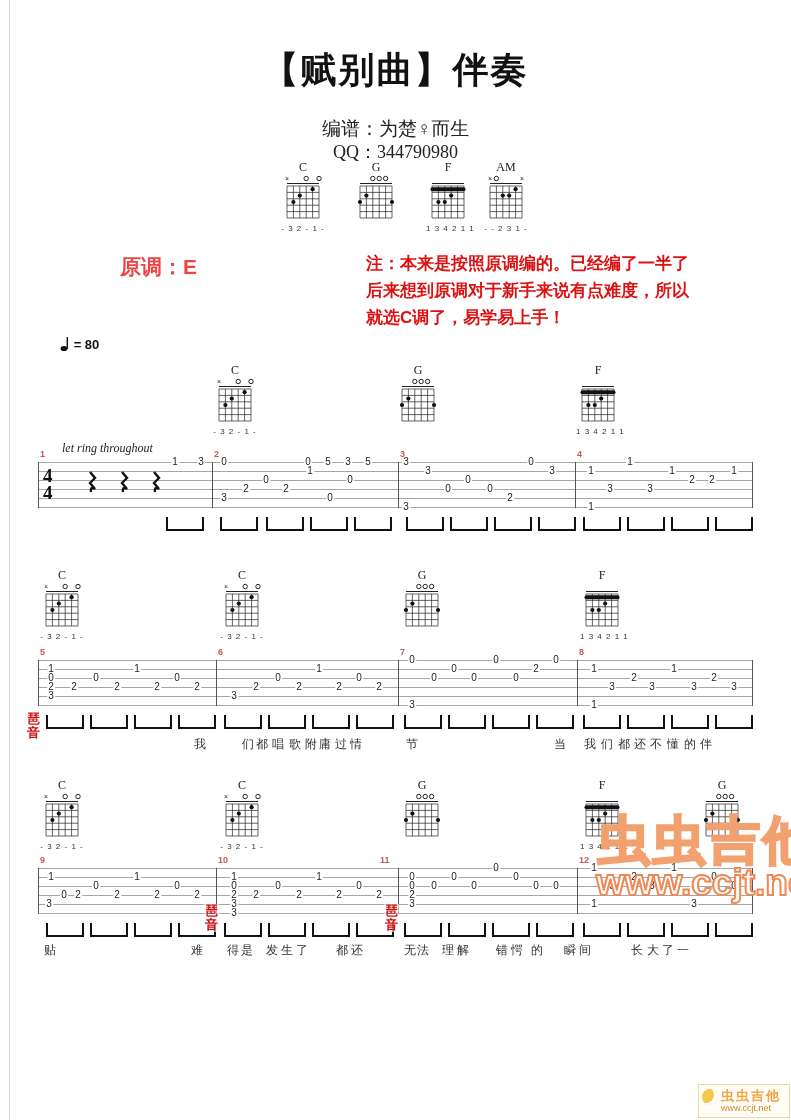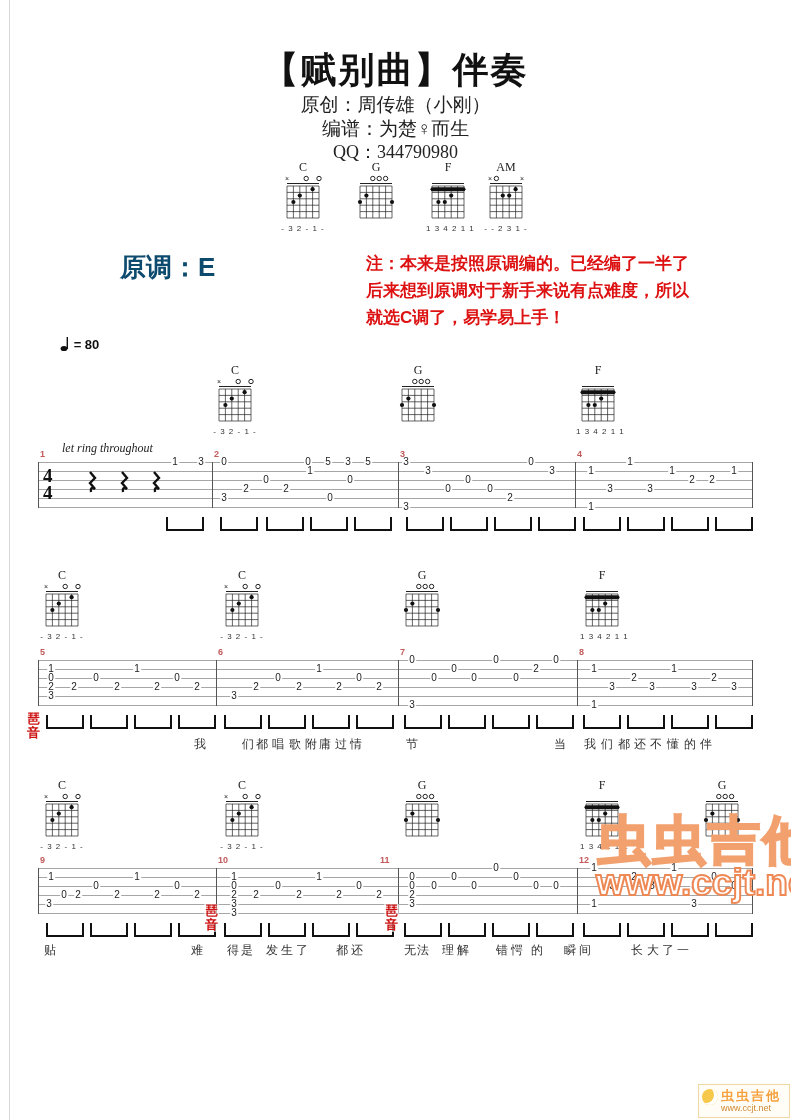--- a/index.html
+++ b/index.html
@@ -13,22 +13,22 @@
   .credit{position:absolute;left:0;right:0;text-align:center;
           font-family:"Liberation Serif",serif;color:#222;}
   .credit.c1{top:92px;font-size:19px;}
   .credit.c2{top:116px;font-size:19px;}
   .credit.c3{top:140px;font-size:18px;}
   
   .tuning{position:absolute;left:38px;top:252px;font-size:11px;color:#222;line-height:15px;
           font-family:"Liberation Serif",serif;}
   .tempo{position:absolute;left:60px;top:336px;font-size:13px;font-weight:bold;color:#111;}
   
-  .keyinfo{position:absolute;left:120px;top:252px;color:#0c4a6e;font-weight:bold;
-           font-size:26px;line-height:30px;text-align:right;}
+  .keyinfo{position:absolute;left:120px;top:252px;color:#ef4444;font-weight:bold;
+           font-size:21px;line-height:30px;text-align:right;}
   .notebox{position:absolute;left:366px;top:250px;width:412px;color:#dd1111;font-weight:bold;
            font-size:17px;line-height:27px;}
   
   .chord-card{position:absolute;width:44px;text-align:center;}
   .chord-card .cname{font-size:12px;font-family:"Liberation Serif",serif;color:#222;height:14px;}
   .chord-card .fing{font-size:8px;color:#333;letter-spacing:1px;white-space:nowrap;height:10px;}
   .chord-card svg{display:block;margin:0 auto;}
   
   .staff{position:absolute;left:38px;width:714px;}
   .sline{position:absolute;left:0;width:714px;height:1px;background:#a6a6a6;}
@@ -62,21 +62,20 @@
               letter-spacing:2px;white-space:nowrap;}
   .logo .lurl{position:absolute;left:22px;top:18px;font-size:9px;color:#cf8a33;white-space:nowrap;}
 </style>
 </head>
 <body>
 
 <div id="sheet">
   <div class="edge-line"></div>
 
   <div class="title">【赋别曲】伴奏</div>
-  <div class="credit c1">原创：周传雄（小刚）</div>
   <div class="credit c2">编谱：为楚♀而生</div>
   <div class="credit c3">QQ：344790980</div>
 
 
   <div class="tempo">
     <svg width="10" height="16" style="vertical-align:-3px">
       <ellipse cx="4" cy="12.5" rx="3.4" ry="2.6" fill="#111"></ellipse>
       <rect x="6.6" y="1" width="1.4" height="12" fill="#111"></rect>
     </svg>
     <span>= 80</span>

